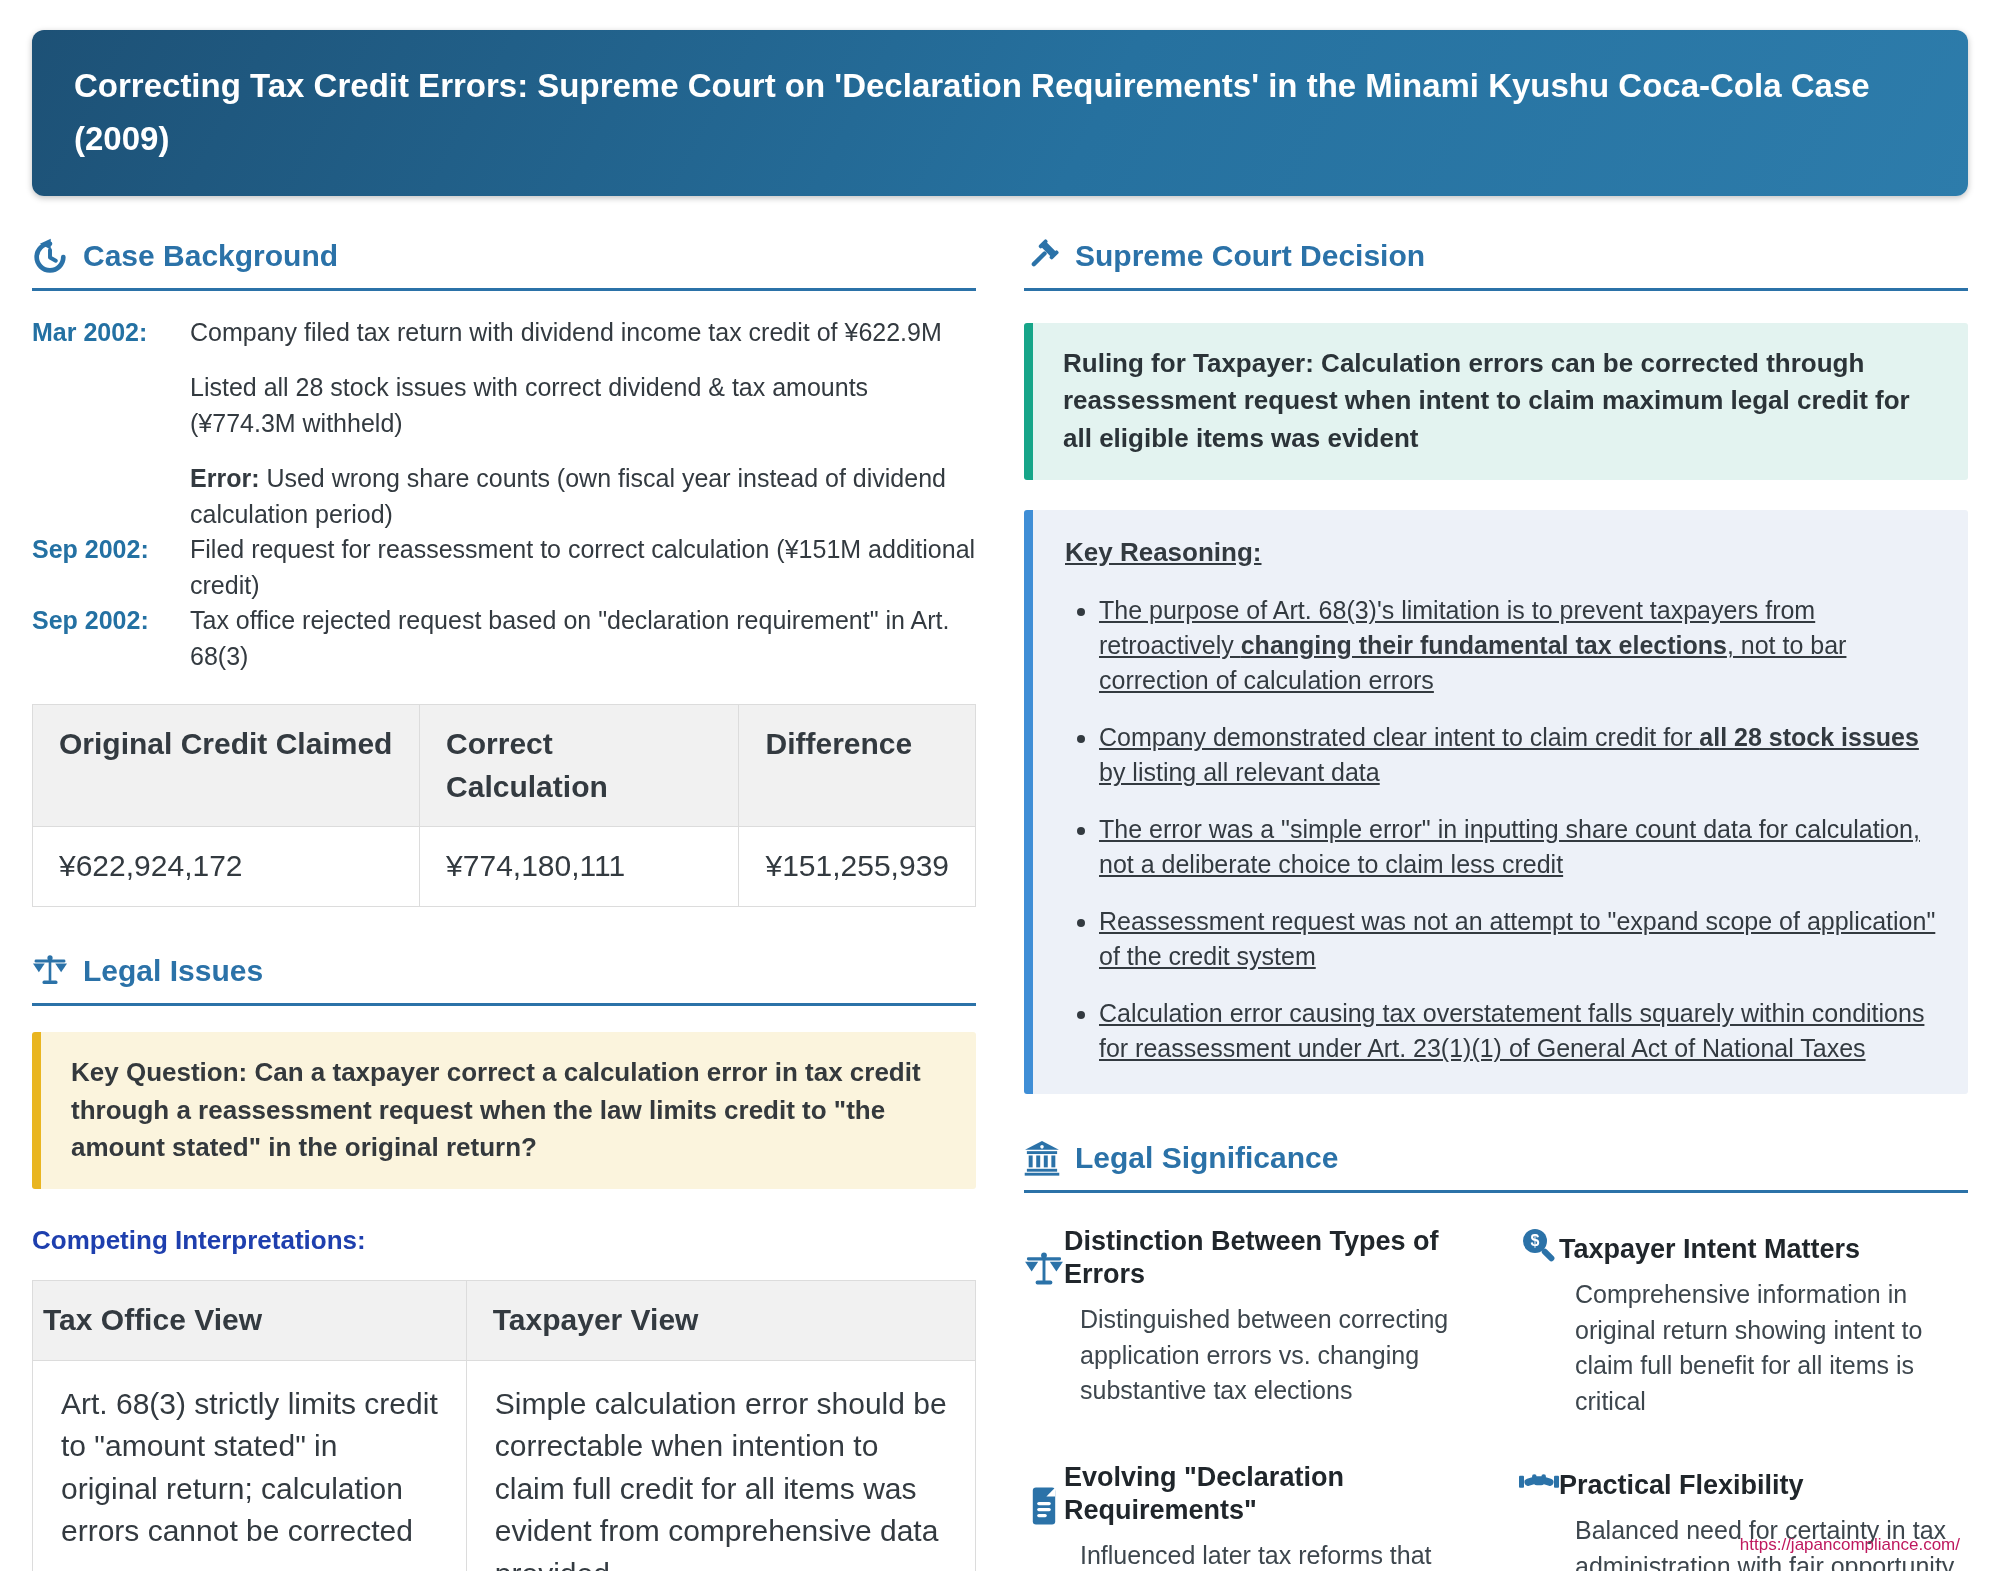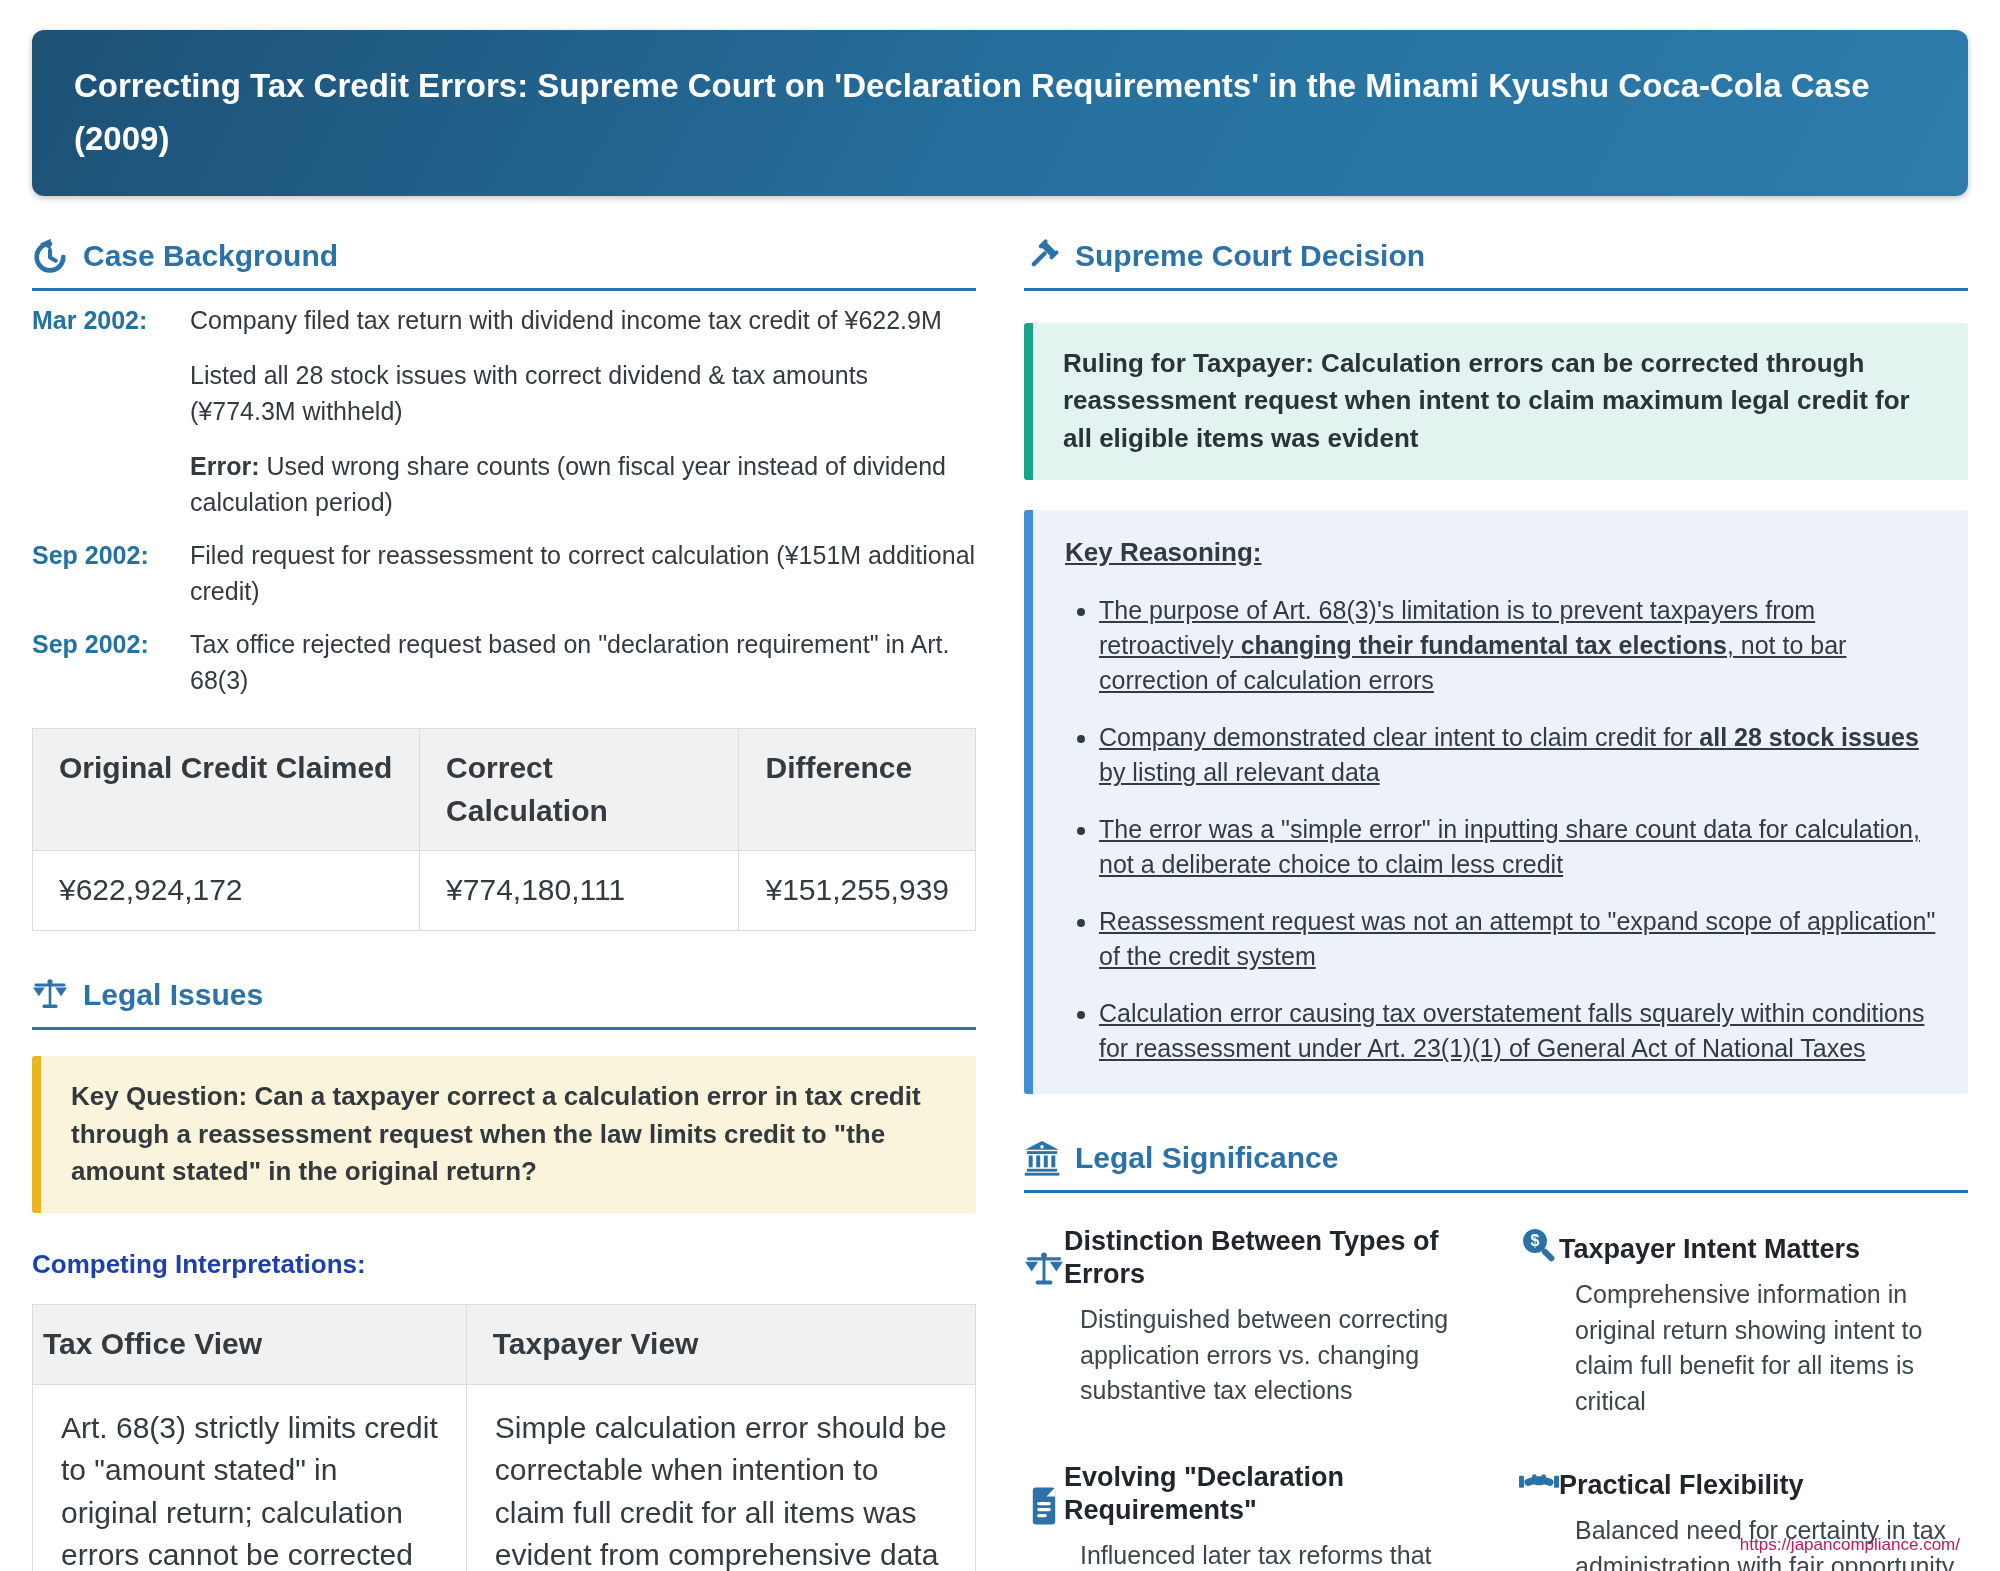--- a/index.html
+++ b/index.html
@@ -26,23 +26,23 @@
   .section-heading {
     display:flex; align-items:center; gap:15px;
     color:#2b72a8; font-size:30px; font-weight:bold;
     padding-bottom:14px; border-bottom:3px solid #2b72a8;
   }
   .section-heading .icon svg { display:block; width:36px; height:36px; color:#2b72a8; }
   .mt { margin-top:46px; }
 
   
   .timeline {
-    margin-top:12px;
+    margin-top:24px;
     display:grid; grid-template-columns:158px 1fr;
-    row-gap:18px; font-size:25px;
+    font-size:25px;
   }
   .tl-date { color:#2471a3; font-weight:bold; line-height:1.4; }
   .tl-entry p { line-height:1.42; margin-bottom:20px; }
   .tl-entry p:last-child { margin-bottom:0; }
 
   
   table { width:100%; border-collapse:collapse; font-size:30px; color:#333a40; }
   .credit-table { margin-top:30px; }
   .views-table { margin-top:24px; }
   th,td { border:1px solid #dcdcdc; text-align:left; padding:18px 26px; line-height:1.42; vertical-align:top; }

